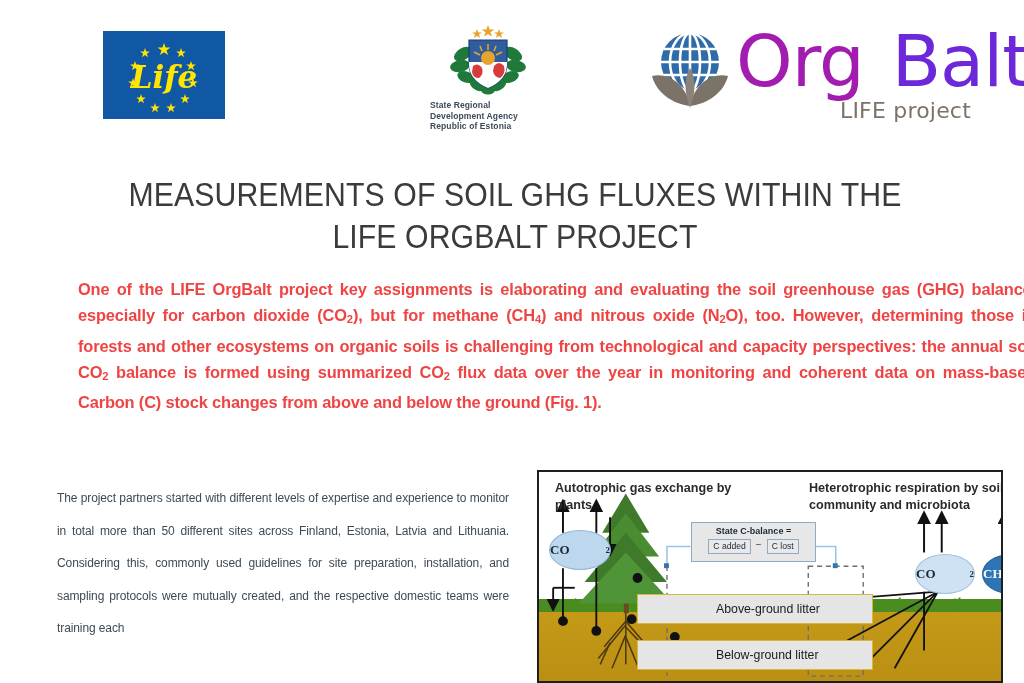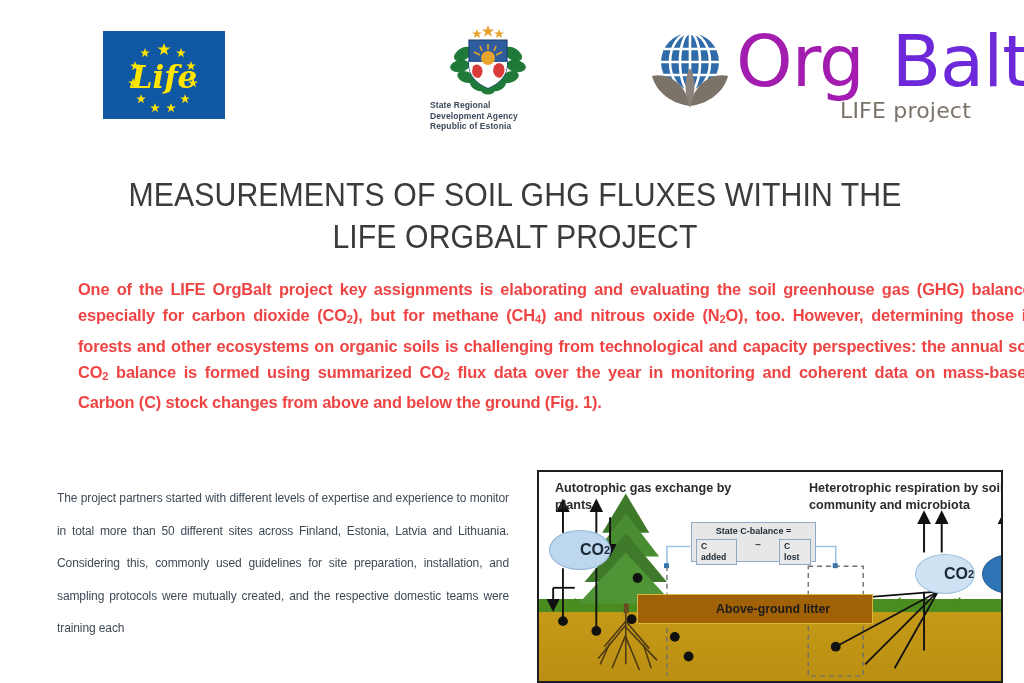--- a/index.html
+++ b/index.html
@@ -80,44 +80,44 @@
   .fig-head-right {
     position:absolute; left:270px; top:8px; width:195px;
     font-size:12.6px; line-height:17px; color:#2b2b2b; font-weight:600;
   }
   .soil-dark { position:absolute; left:0; bottom:0; width:100%; height:72px;
                background: linear-gradient(180deg,#c59a18 0%, #bb8f12 100%); }
   .grass { position:absolute; left:0; bottom:69px; width:100%; height:13px; background:#4a8c1f; }
 
   
   .bub { position:absolute; border-radius:50%; text-align:center;
-         font-size:16px; font-weight:700; display:flex; align-items:center;
-         justify-content:flex-end; }
+         font-size:13px; font-weight:700; display:flex; align-items:center;
+         justify-content:space-between;font-family:Liberation Serif, serif; }
   .bub-co2l { left:10px; top:58px; width:62px; height:40px;
               background:#bdd7ee; border:1px solid #8fb4d6; color:#1b2733; }
   .bub-co2r { left:376px; top:82px; width:60px; height:40px;
               background:#cfe2f3; border:1px solid #9dc0dd; color:#1b2733; }
   .bub-ch4  { left:443px; top:82px; width:58px; height:40px;
               background:#2e75b6; border:1px solid #215e94; color:#ffffff; }
 
   
   .cbal { position:absolute; left:152px; top:50px; width:125px; height:40px;
           background:#e7e7e7; border:1.5px solid #8faac4; padding:3px 4px 0 4px; }
   .cbal-title { font-size:9px; font-weight:700; color:#1b2733; text-align:center;
                 line-height:11px; }
   .cbal-row { display:flex; align-items:flex-start; justify-content:center;
-              gap:18px; margin-top:2px;font-weight:bold; }
+              gap:5px; margin-top:2px; }
   .cbal-cell { border:1.2px solid #8faac4; background:#e9e9e9; font-size:8.6px;
                color:#1b2733; padding:1px 4px; line-height:11px; }
   .cbal-minus { font-size:10px; color:#444; }
 
   
-  .litter { position:absolute; background:#a16207; border:1px solid #d9b63c;
+  .litter { position:absolute; background:#e5e5e5; border:1px solid #d9b63c;
             font-size:12.3px; color:#1b1b1b; display:flex; align-items:center;
-            padding-left:78px;font-weight:bold; }
+            padding-left:78px; }
   .litter-a { left:98px; top:122px; width:236px; height:30px; }
   .litter-b { left:98px; top:168px; width:236px; height:30px; }
 
   svg.flux { position:absolute; left:0; top:0; width:100%; height:100%;
              pointer-events:none; }
 </style>
 </head>
 <body>
 
 <div class="page">
@@ -341,20 +341,23 @@
         <div class="cbal-row">
           <span class="cbal-cell">C added</span>
           <span class="cbal-minus">−</span>
           <span class="cbal-cell">C lost</span>
         </div>
       </div>
 
       <div class="litter litter-a">
           <span>Above-ground litter</span>
         </div>
+      <div class="litter litter-b">
+          <span>Below-ground litter</span>
+        </div>
 
       <div class="bub bub-co2l">
         <span>CO</span>
           <sub>2</sub>
       </div>
       <div class="bub bub-co2r">
         <span>CO</span>
           <sub>2</sub>
       </div>
       <div class="bub bub-ch4">

